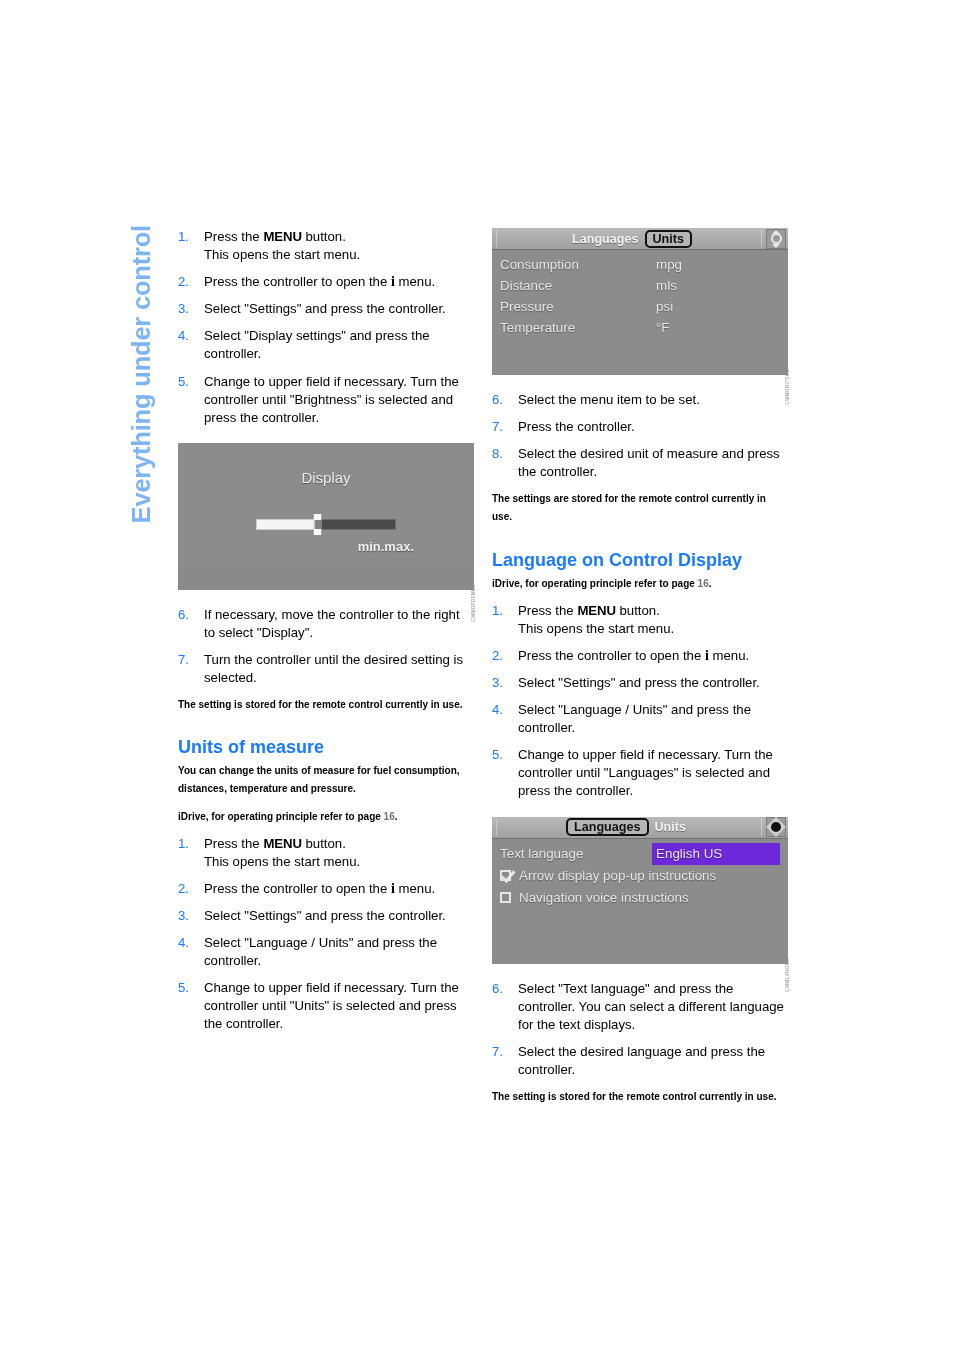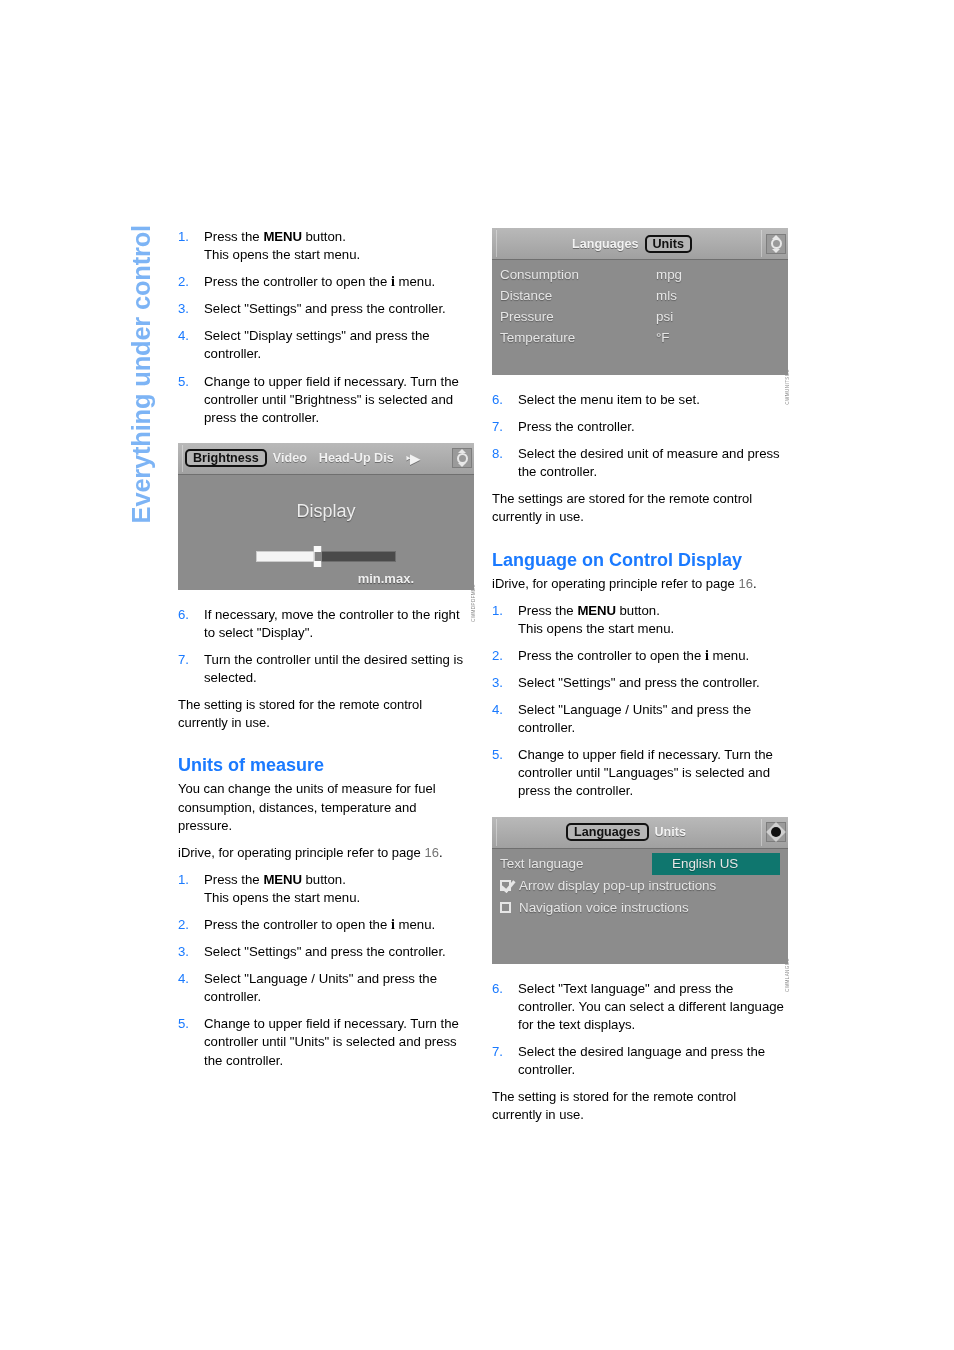--- a/index.html
+++ b/index.html
@@ -53,23 +53,24 @@
   .col-left  { left: 178px; }
   .col-right { left: 492px; }
 
   p, ol, li, div.txt {
     font-size: 13.2px;
     line-height: 18.1px;
   }
 
   .para {
     margin: 0 0 0 0;
-    font-size: 13px;
+    font-size: 10px;
     line-height: 18.1px;
     color: #000;
+    font-weight: bold;
   }
 
   .gap-sm { height: 9px; }
   .gap-md { height: 16px; }
   .gap-lg { height: 24px; }
 
   
   .steps {
     list-style: none;
     margin: 0;
@@ -116,21 +117,21 @@
     width: 296px;
     background: #8a8a8a;
     border: 0;
     font-family: "Liberation Sans", sans-serif;
     overflow: hidden;
   }
   .shot-tall { height: 147px; }
 
   .shot-bar {
     position: relative;
-    height: 32px;
+    height: 22px;
     background: linear-gradient(#b9b9b9, #a0a0a0);
     border-bottom: 1px solid #6f6f6f;
     display: flex;
     align-items: center;
     padding: 0 2px;
     box-sizing: border-box;
   }
   .tabitem {
     font-size: 12.6px;
     color: #f2f2f2;
@@ -215,21 +216,21 @@
     height: calc(100% - 23px);
     background: #8c8c8c;
   }
 
   
   .bright-title {
     position: absolute;
     left: 0; right: 0;
     top: 26px;
     text-align: center;
-    font-size: 18px;
+    font-size: 15px;
     color: #ededed;
     font-weight: normal;
     text-shadow: 0 1px 1px rgba(0,0,0,.4);
   }
   .slider-wrap {
     position: absolute;
     left: 50%;
     top: 74px;
     width: 140px;
     margin-left: -70px;
@@ -295,22 +296,22 @@
     display: flex;
     font-size: 13.4px;
     color: #e6e6e6;
     line-height: 21px;
     text-shadow: 0 1px 1px rgba(0,0,0,.35);
     gap: 8px;
   }
   .shot-row .k { width: 148px; flex: 0 0 148px; }
   .shot-row .v { flex: 1 1 auto; }
   .shot-row.hl .v {
-    background: #0f766e;
-    padding-left: 20px;
+    background: #6d28d9;
+    padding-left: 4px;
     margin-left: -4px;
   }
   .shot-row.hl { line-height: 22px; }
 
   .chk-row {
     display: flex;
     align-items: center;
     font-size: 13.4px;
     color: #e6e6e6;
     line-height: 22px;
@@ -415,33 +416,20 @@
       <li class="step">
         <span class="num">5.</span>
         <span>Change to upper field if necessary. Turn the controller until "Brightness" is selected and press the controller.</span>
       </li>
     </ol>
 
     <div class="gap-md"></div>
 
     <div class="shot-outer">
       <div class="shot shot-tall">
-        <div class="shot-bar">
-          <div class="bar-sep"></div>
-          <div class="tabitem sel">Brightness</div>
-          <div class="tabitem">Video</div>
-          <div class="tabitem">Head-Up Dis</div>
-          <div class="tabitem">‣▶</div>
-          <div class="tab-spacer"></div>
-          <div class="ctrl-icon updown">
-            <div class="ar up"></div>
-              <div class="dot"></div>
-              <div class="ar dn"></div>
-          </div>
-        </div>
         <div class="shot-body">
           <div class="bright-title">Display</div>
           <div class="slider-wrap">
             <div class="slider-track"></div>
             <div class="slider-fill" style="width: 58.8px;"></div>
             <div class="slider-knob" style="left: 56.8px;"></div>
           </div>
           <div class="minmax">
             <span>min.</span>
             <span>max.</span>

